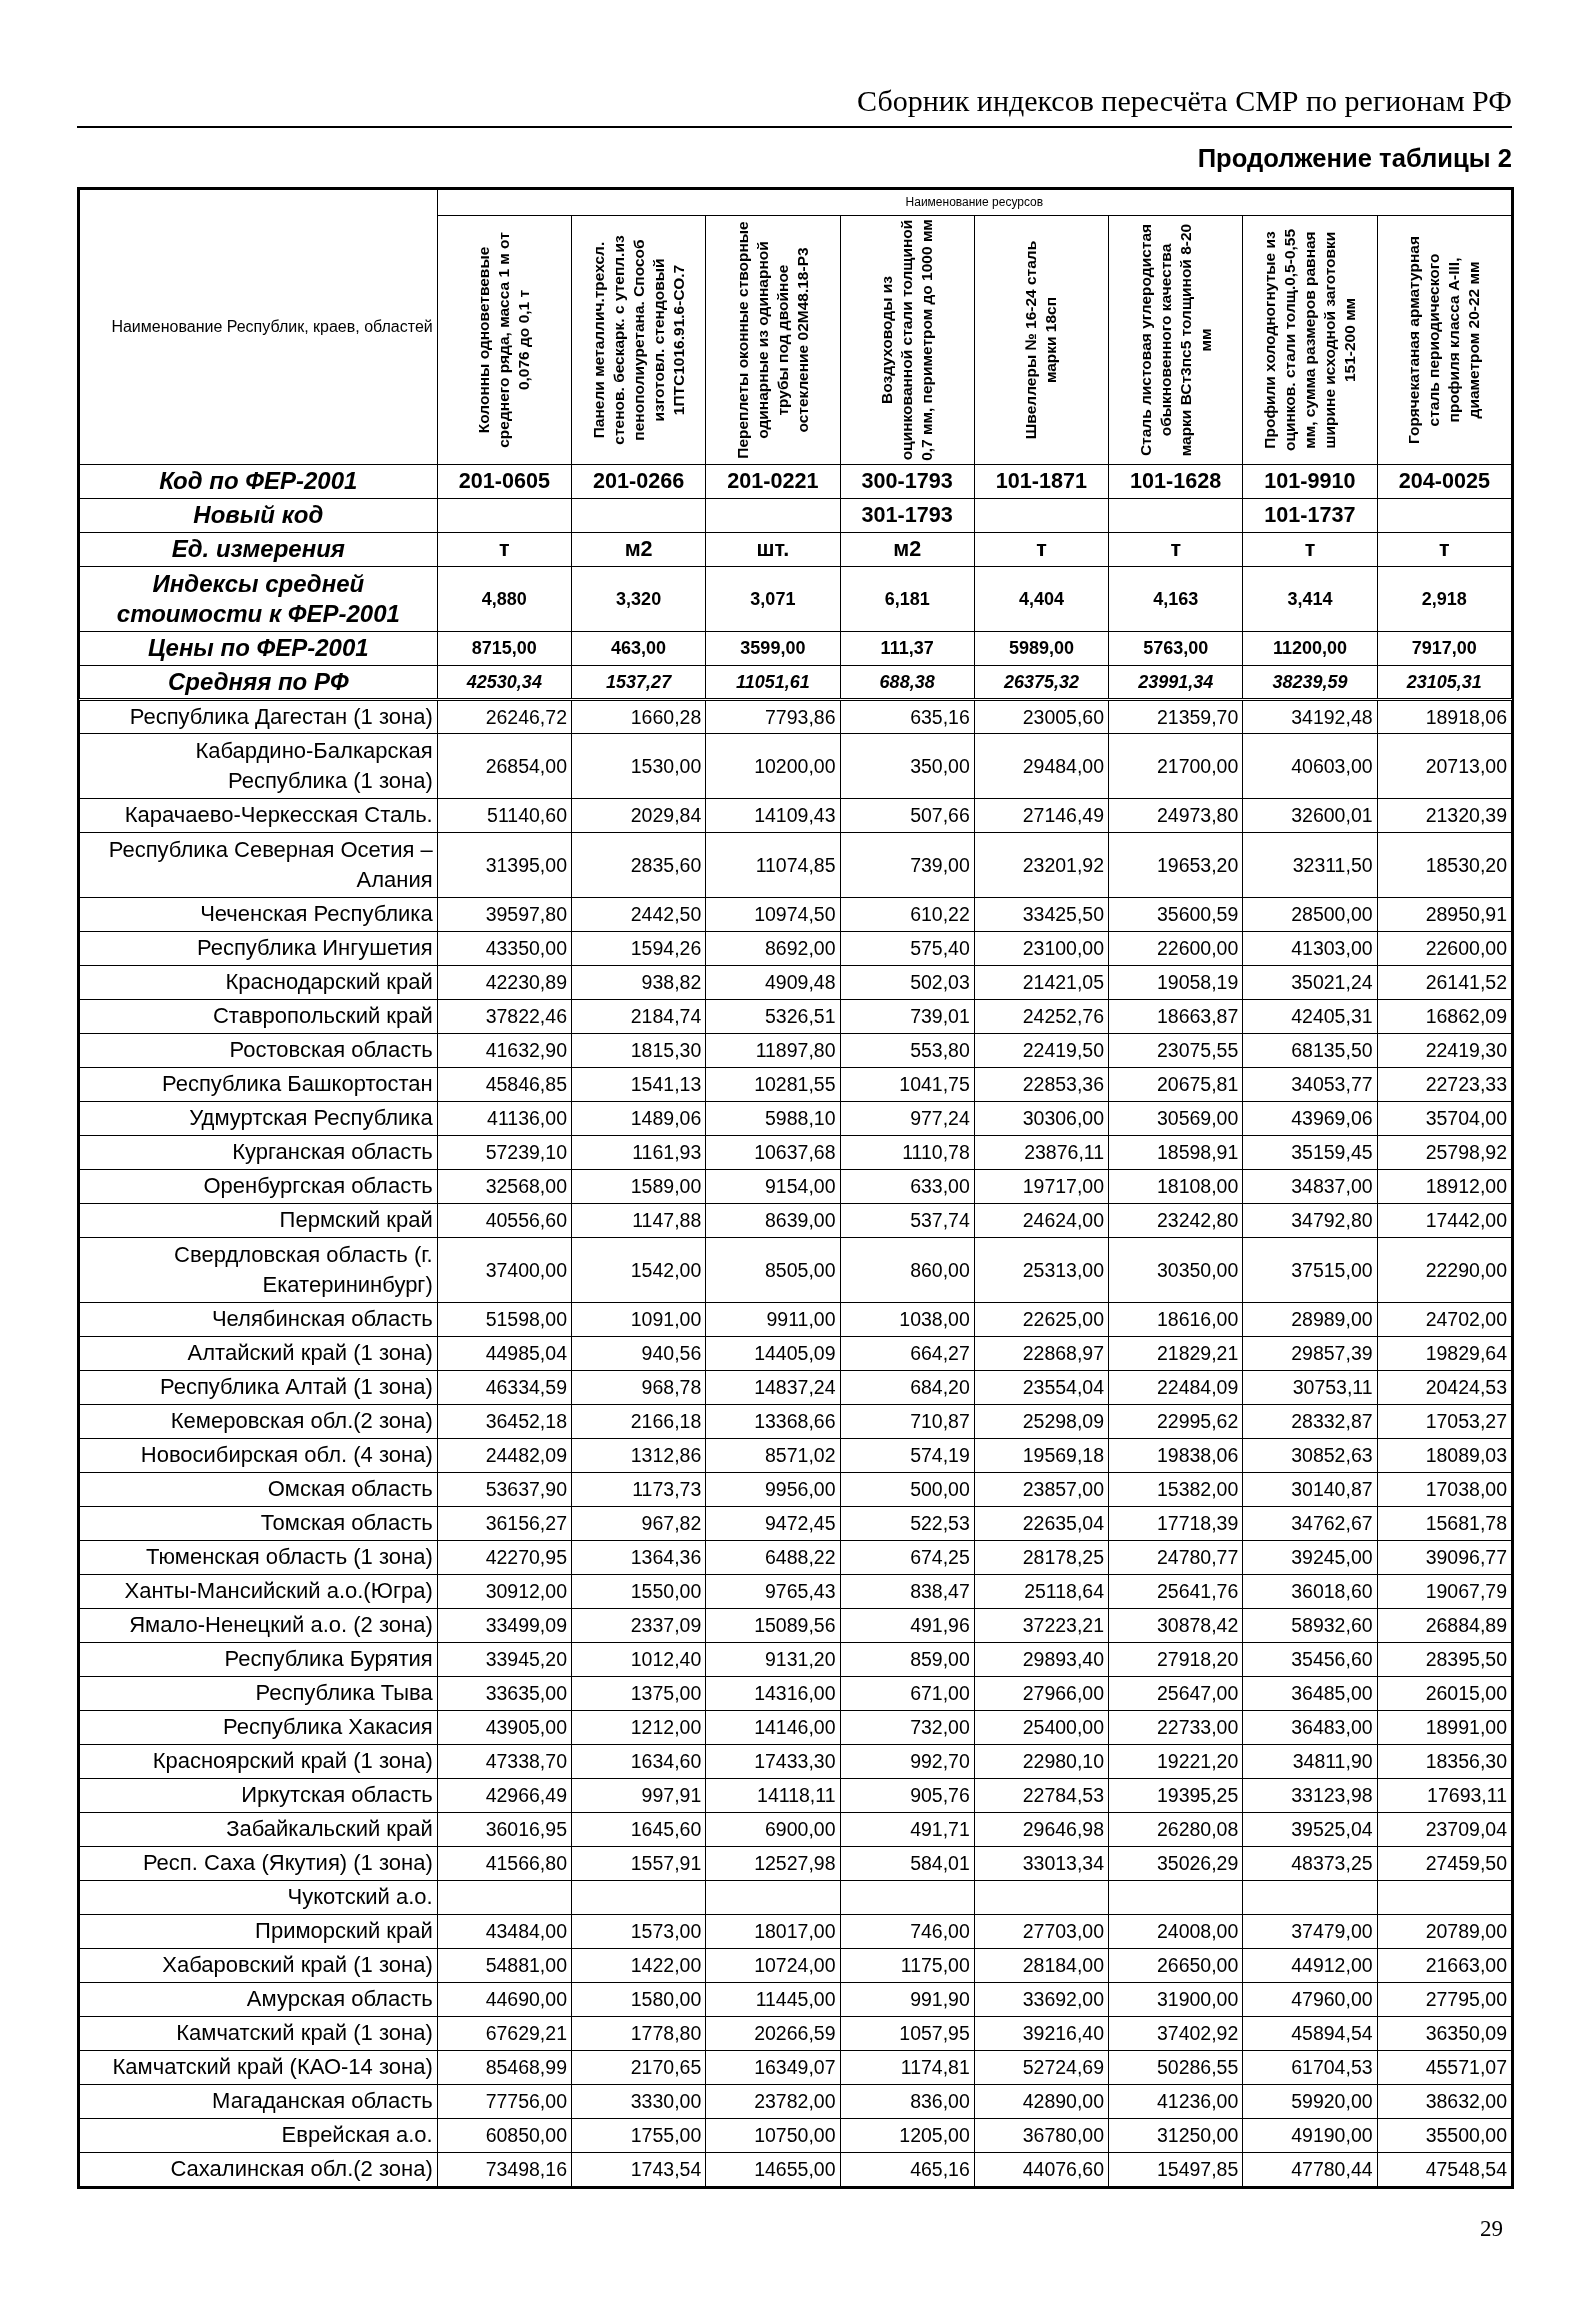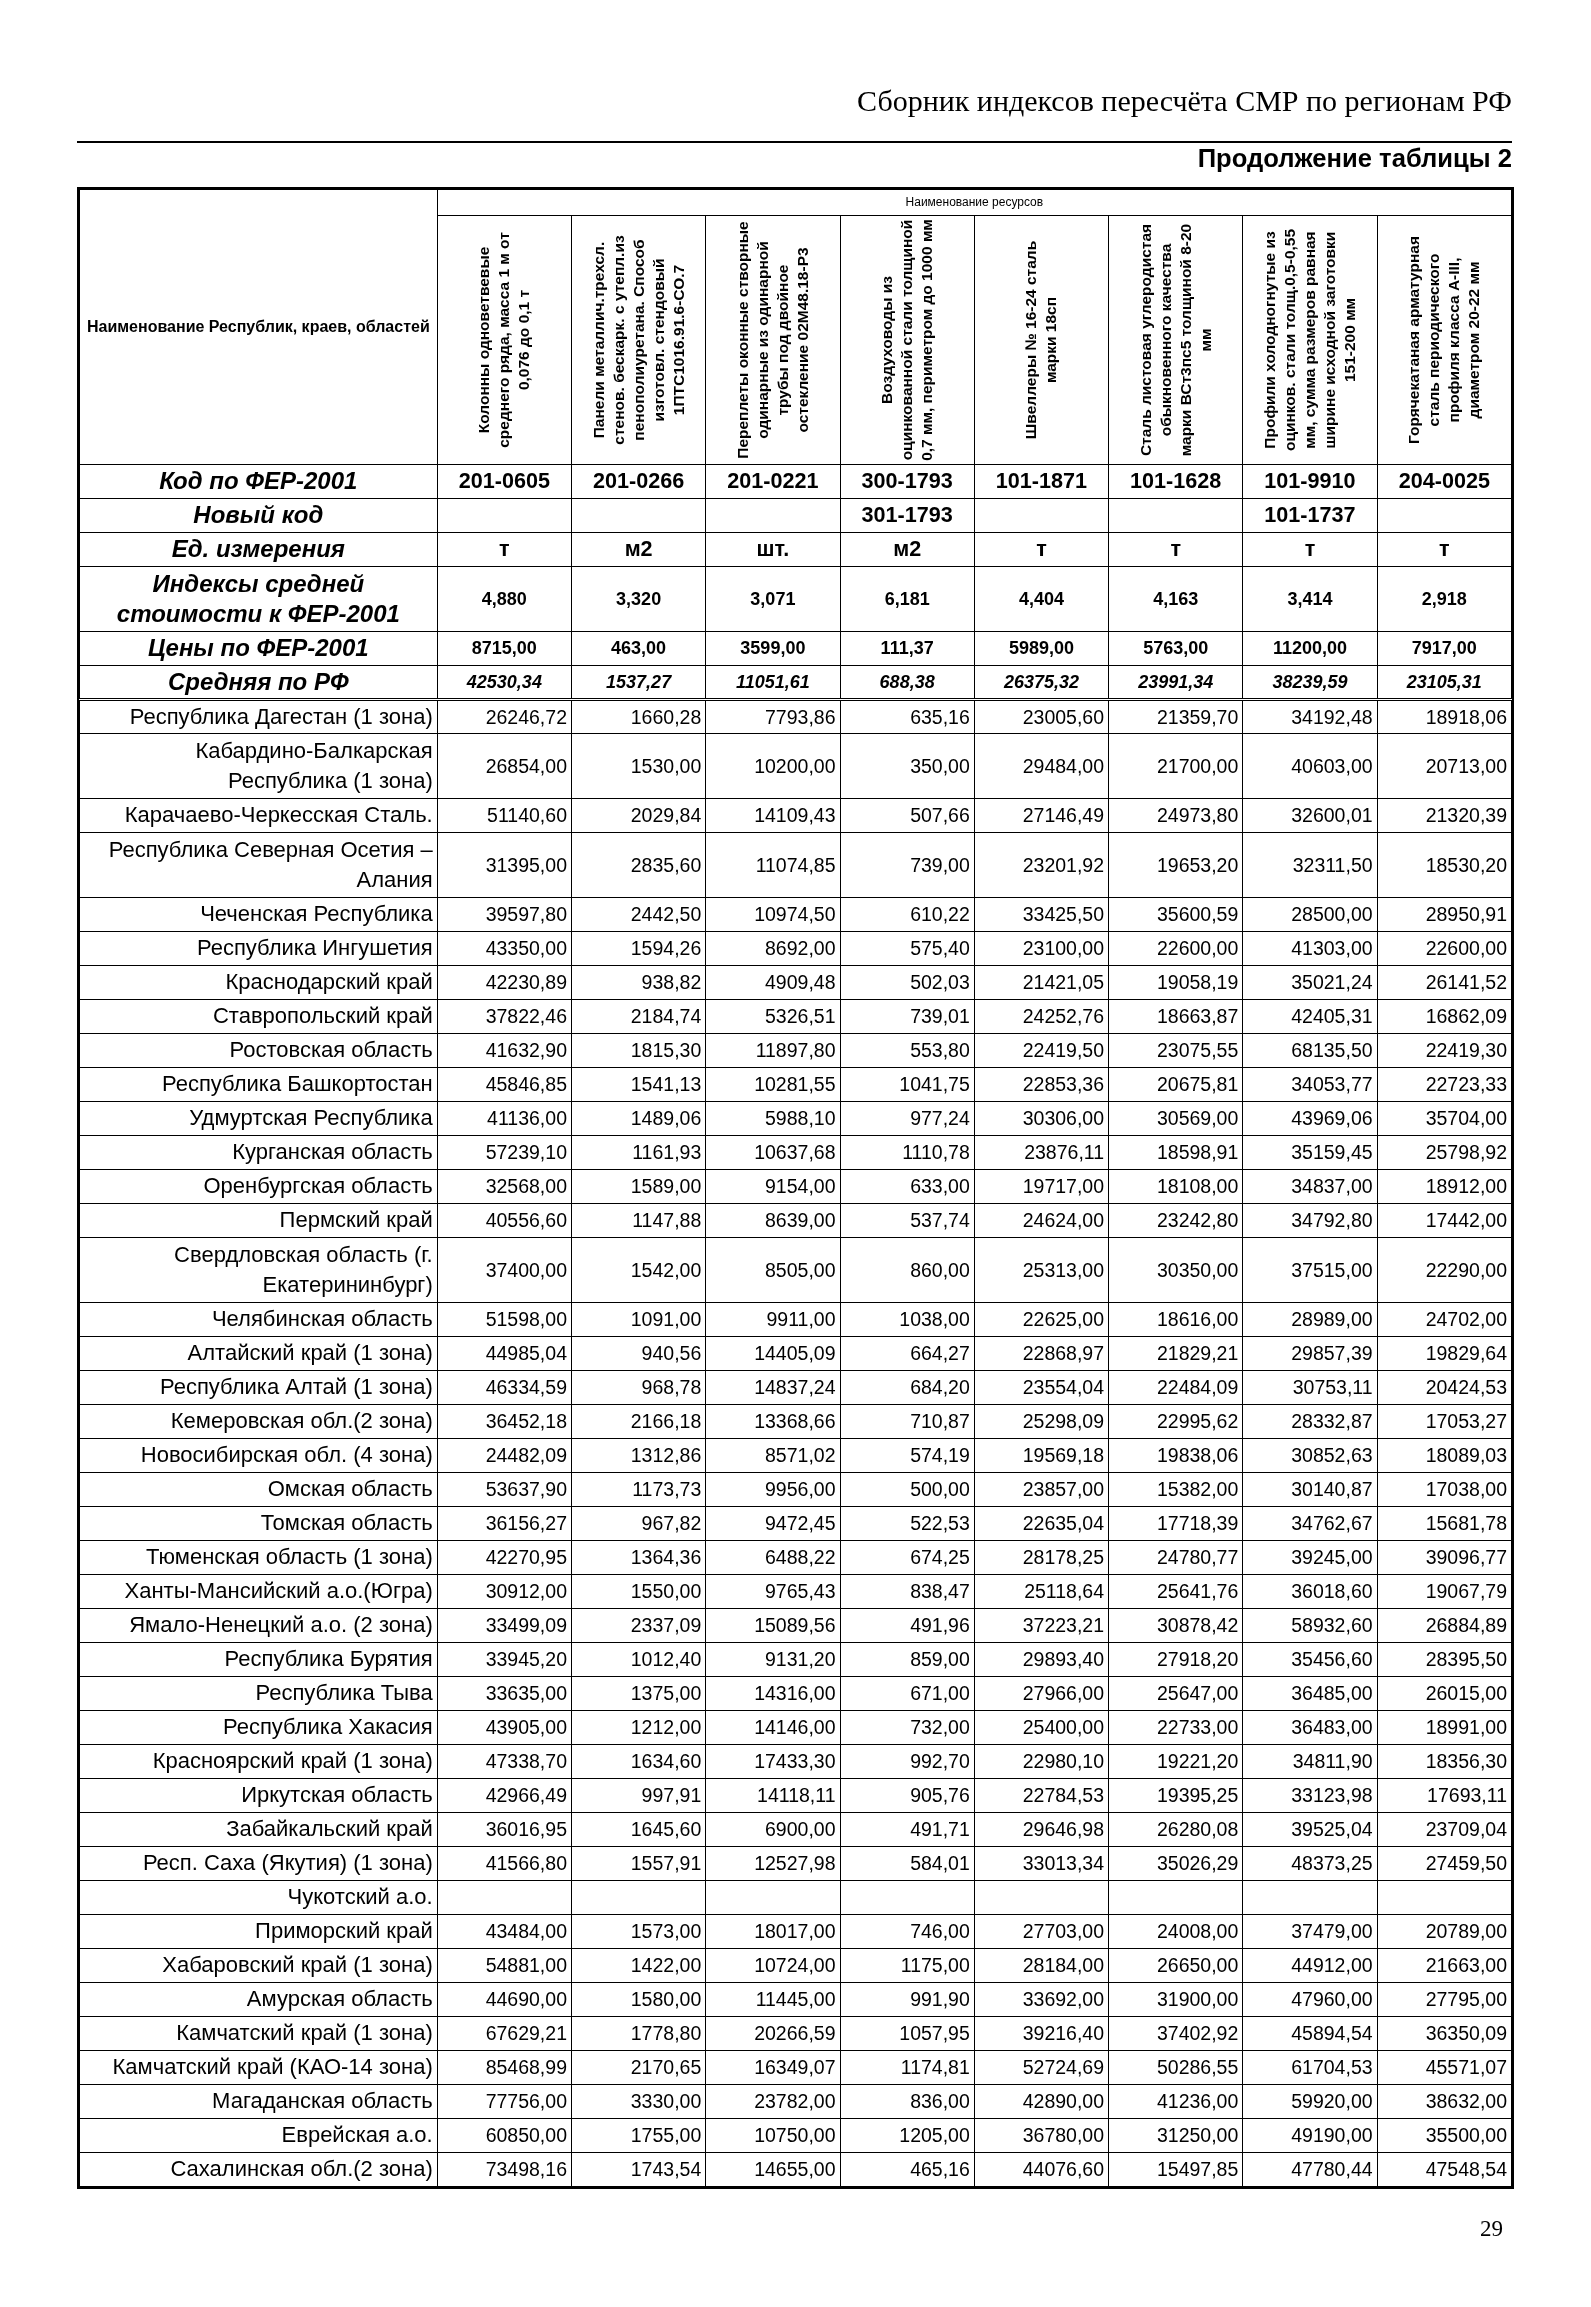--- a/index.html
+++ b/index.html
@@ -1,25 +1,25 @@
 <!DOCTYPE html>
 <html style="font-size:10.8px"><head>
 <meta charset="utf-8">
 <style>
   html, body { margin: 0; padding: 0; background: #ffffff; }
   body { width: 1591px; height: 2307px; position: relative; font-family: "Liberation Sans", sans-serif; color: #000; overflow: hidden; }
-  .page-header { position: absolute; left: 77px; top: 81px; width: 1435px; text-align: right; font-family: "Liberation Serif", serif; font-size: 30px; line-height: 40px; border-bottom: 2px solid #000; padding-bottom: 20px; }
+  .page-header { position: absolute; left: 77px; top: 81px; width: 1435px; text-align: right; font-family: "Liberation Serif", serif; font-size: 30px; line-height: 40px; border-bottom: 2px solid #000; padding-bottom: 5px; }
   .table-caption { position: absolute; left: 77px; top: 141px; width: 1435px; text-align: right; font-size: 25.6px; font-weight: bold; line-height: 34px; }
   .table-wrap { position: absolute; left: 77px; top: 187px; width: 1437px; border: 2.7px double #000; box-sizing: border-box; }
   table { border-collapse: collapse; width: 100%; table-layout: fixed; }
   td, th { border: 1.3px solid #000; padding: 0 4px; box-sizing: border-box; }
   col.c-name { width: 357px; }
   col.c-data { width: 134px; }
   .h-group { height: 25.6px; font-size: 12px; font-weight: normal; text-align: center; vertical-align: middle; }
-  .h-name { font-size: 16px; font-weight: bold; text-align: center; vertical-align: middle; }
+  .h-name { font-size: 16px; font-weight: normal; text-align: right; vertical-align: middle; }
   .h-res { height: 249px; padding: 0; position: relative; vertical-align: middle; }
   .h-res .rot { position: absolute; left: 50%; top: 50%; width: 242px; transform: translate(-50%, -50%) rotate(-90deg); font-size: 15.5px; line-height: 20px; text-align: center; }
   .r-meta td { font-weight: bold; font-size: 24px; line-height: 30px; height: 34px; }
   .r-meta td.v { text-align: center; font-size: 21.6px; }
   .r-meta.tall td { height: 65px; }
   .r-meta.small td.v { font-size: 18px; }
   .r-avg td.v { font-style: italic; }
   .r-meta td.lbl { text-align: center; font-style: italic; }
   .r-data td { font-size: 22px; line-height: 30px; height: 34px; }
   .r-data td.lbl { text-align: right; }

